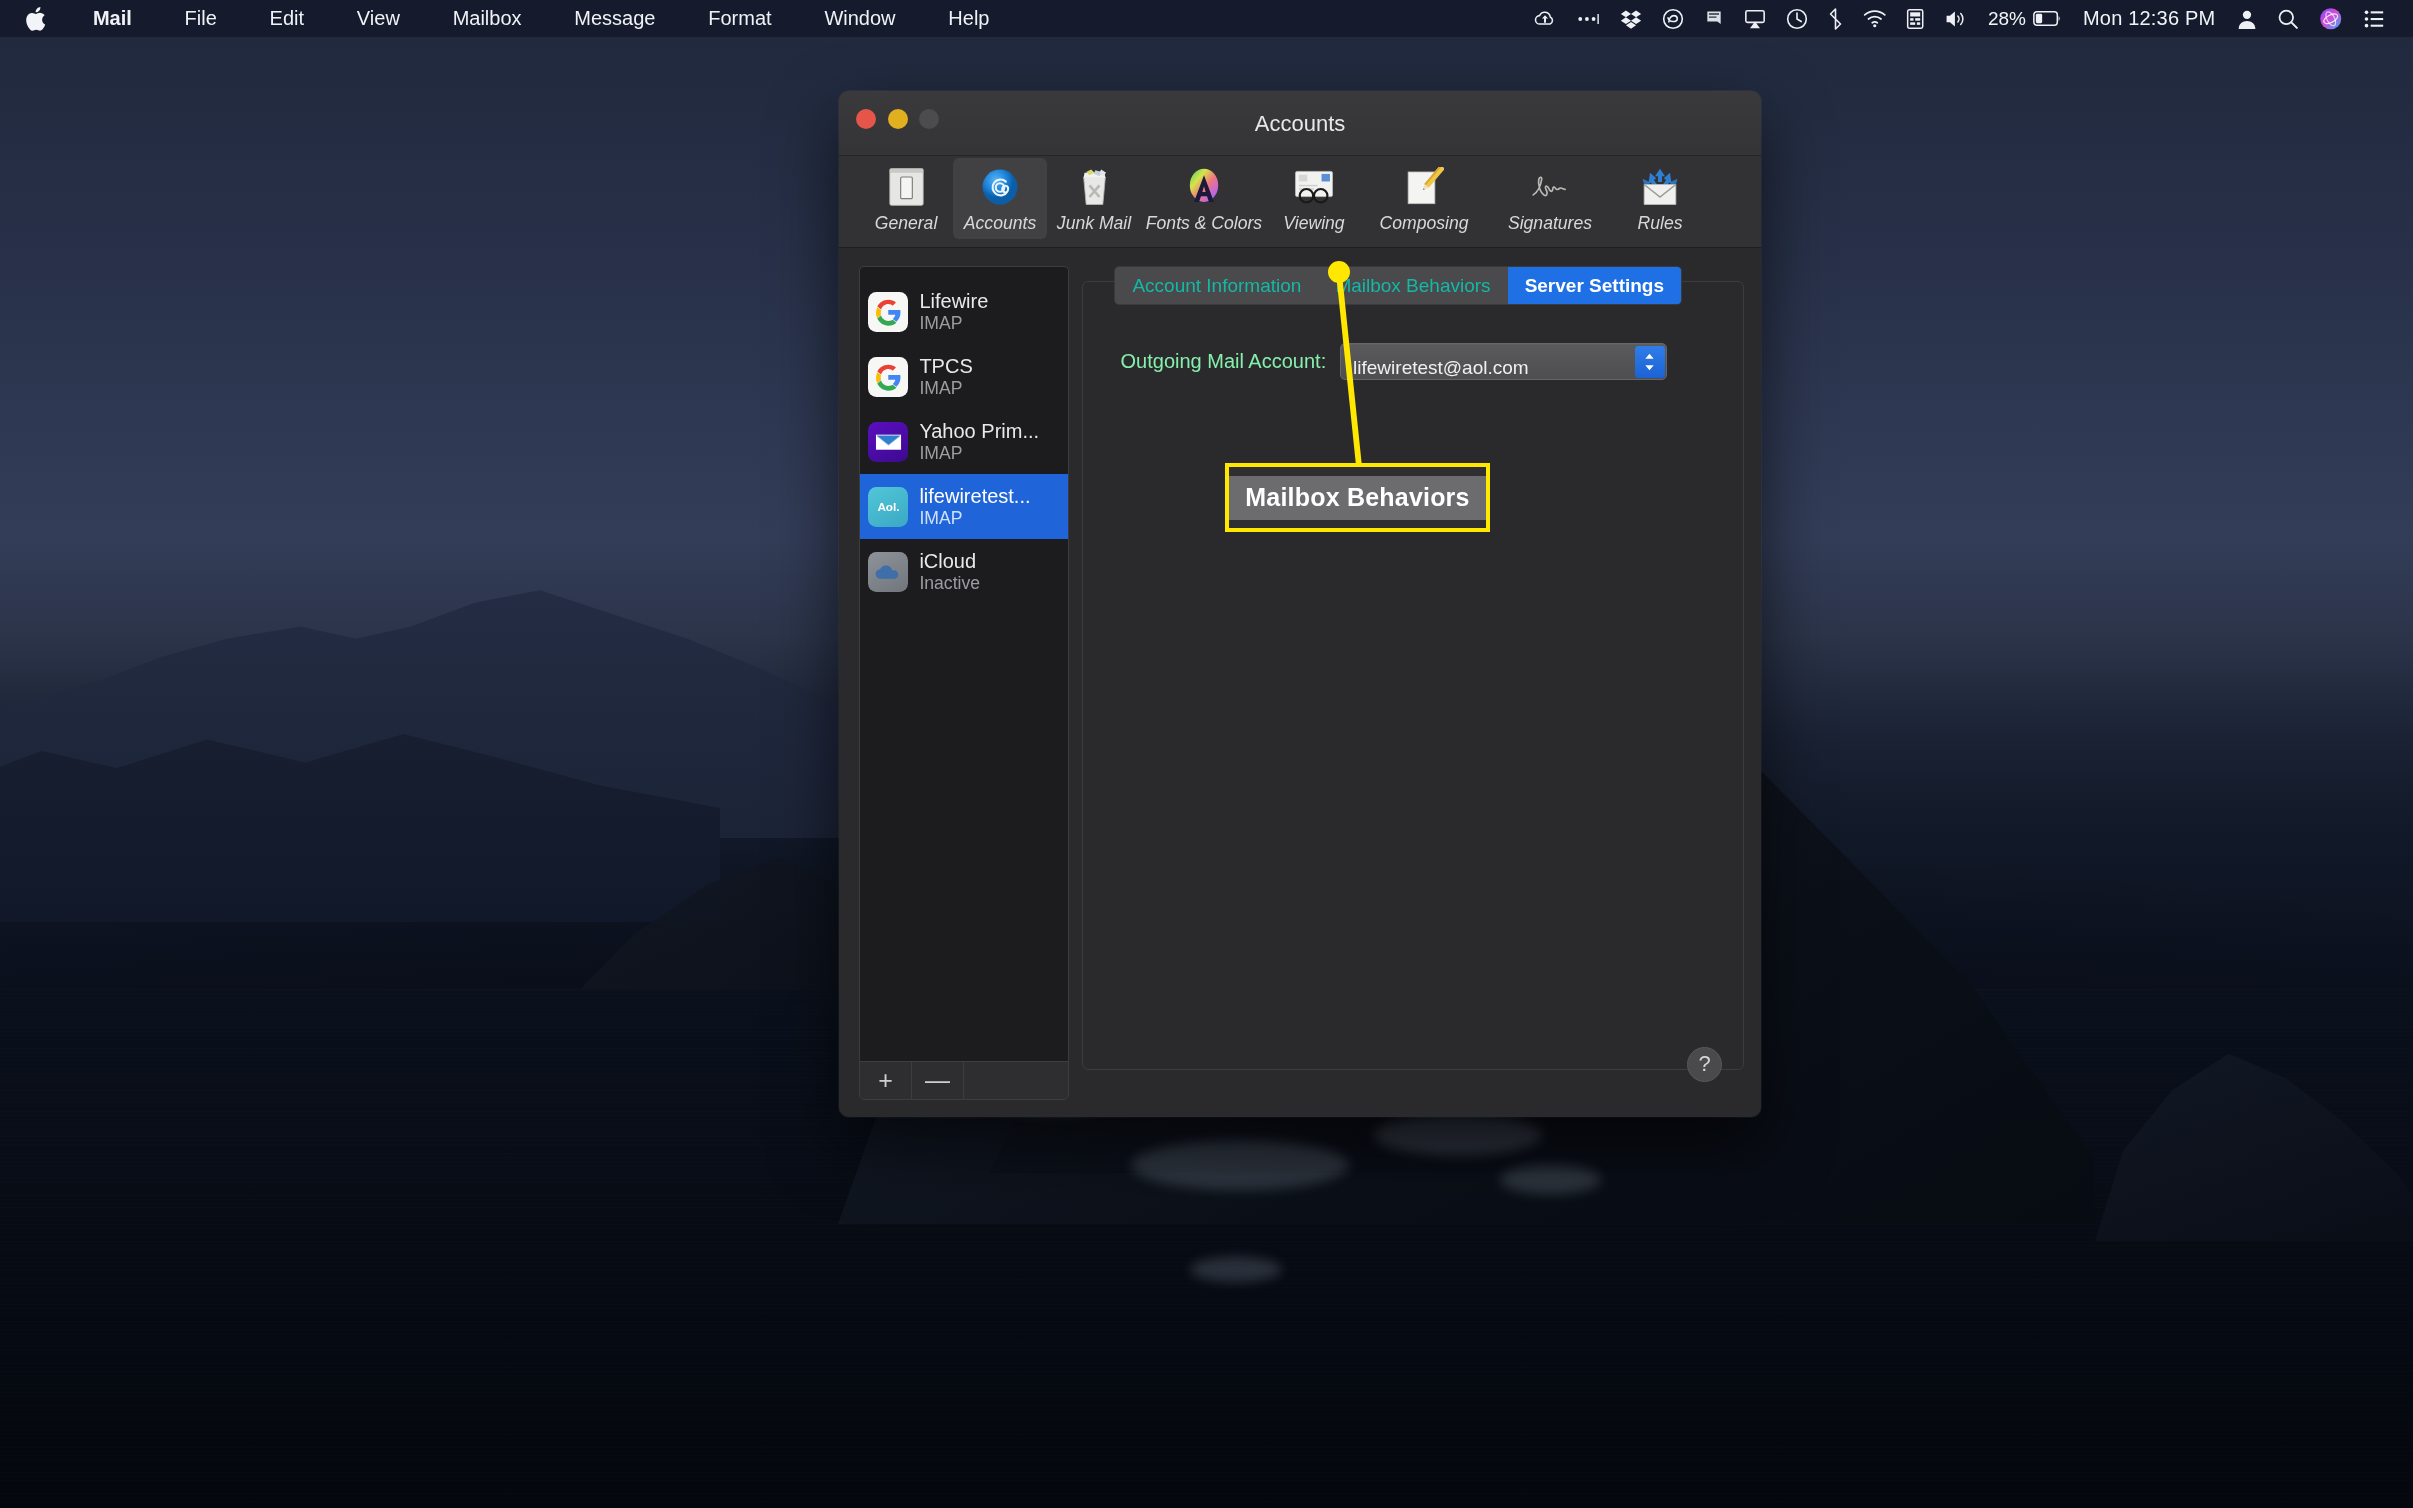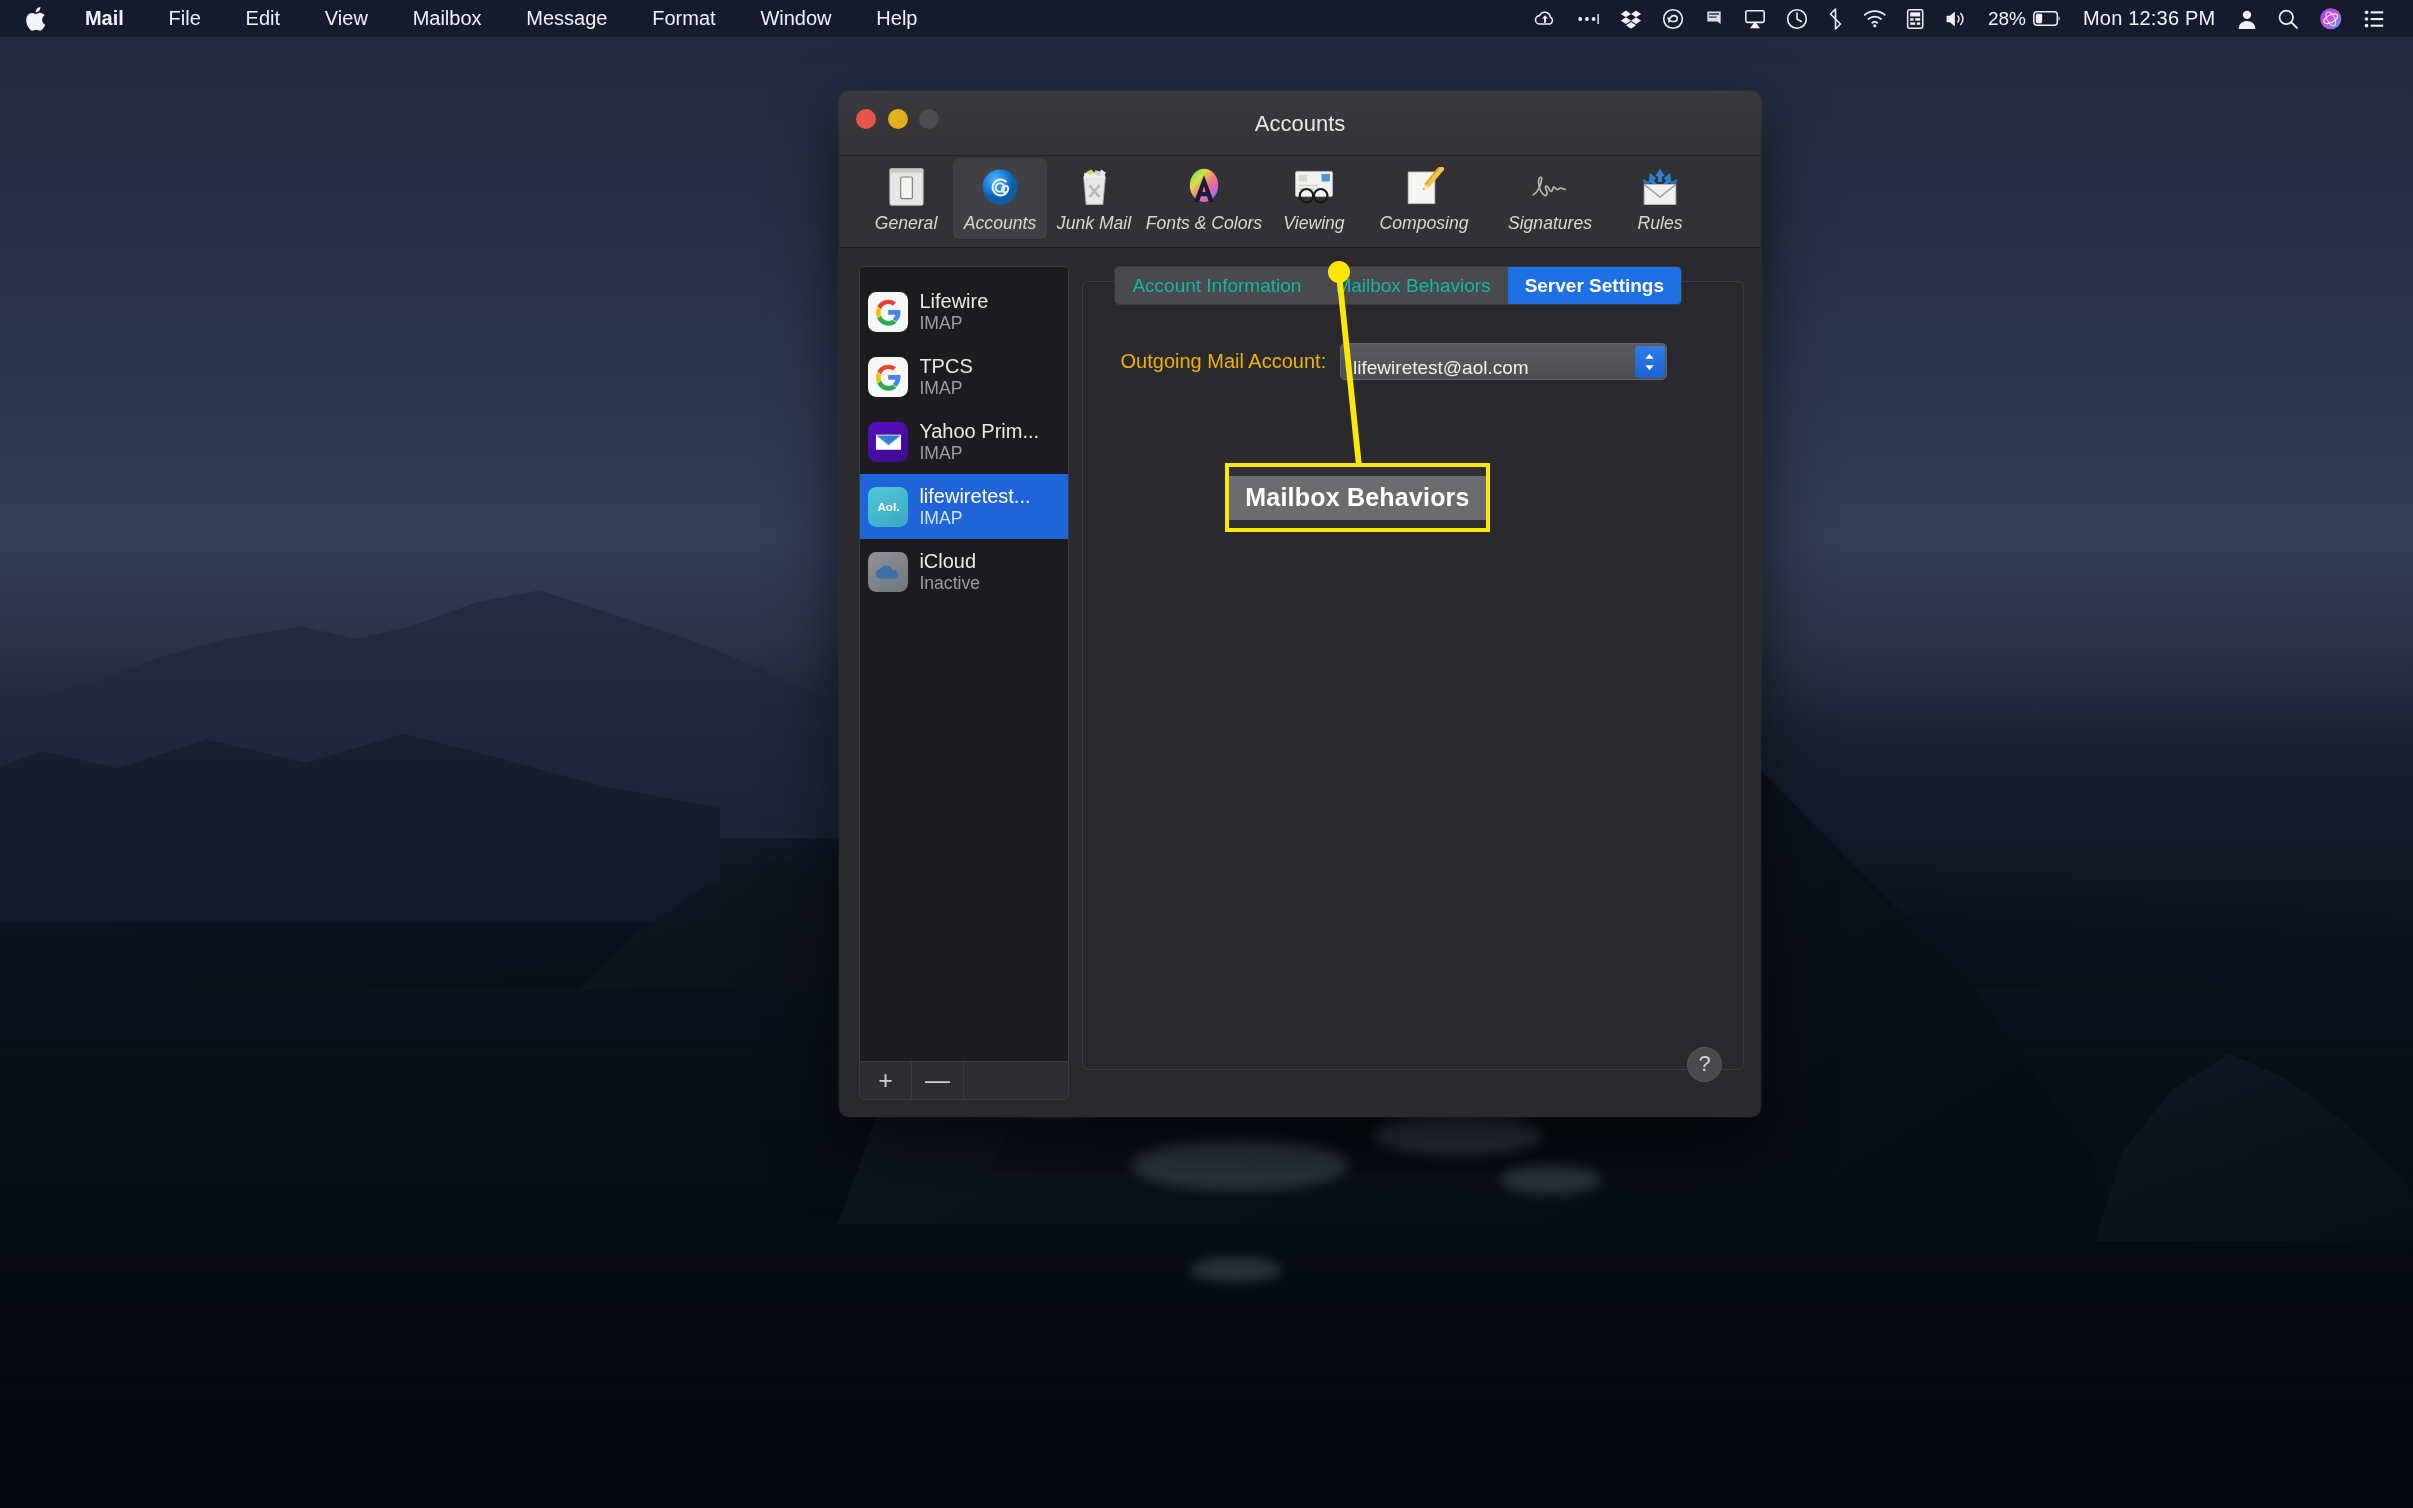--- a/index.html
+++ b/index.html
@@ -91,21 +91,21 @@
   
   #menubar {
     position:absolute; left:0; top:0; width:2413px; height:37px;
     background:rgba(17,22,38,.72);
     backdrop-filter: blur(13.4px);
     display:flex; align-items:center;
     color:#f2f4f8;
     font-size:20px;
     z-index:40;
   }
-  #menu-left { display:flex; align-items:center; gap:8px; padding-left:23.5px; }
+  #menu-left { display:flex; align-items:center; gap:16px; padding-left:23.5px; }
   .menu-item {
     padding:0 18.4px; line-height:37px; white-space:nowrap;
     color:#f0f2f7;
   }
   .menu-item.app { font-weight:bold; }
   #apple-logo { width:25px; height:28.5px; display:flex; align-items:center; justify-content:center; margin-right:10px; }
   #menu-right {
     margin-left:auto; display:flex; align-items:center;
     gap:0; padding-right:18.4px;
   }
@@ -247,21 +247,21 @@
     line-height:1.22; white-space:nowrap;
   }
   .tab.active { background:#1f6fe5; color:#ffffff; font-weight:bold; }
 
   #field-row {
     position:absolute; left:0; right:0; top:77px;
     display:flex; align-items:center;
   }
   #field-label {
     width:258px; text-align:right; padding-right:14.2px;
-    font-size:20px; color:#eab308; white-space:nowrap;
+    font-size:20px; color:#86efac; white-space:nowrap;
   }
   #popup {
     position:relative;
     width:327px; height:37px;
     background:linear-gradient(to bottom,#5a5a5c,#4e4e50);
     border:0.8px solid #65656a;
     border-radius:5px;
     display:flex; align-items:flex-end;
     padding-left:11.7px;
     font-size:19px; color:#f0f0f2;

